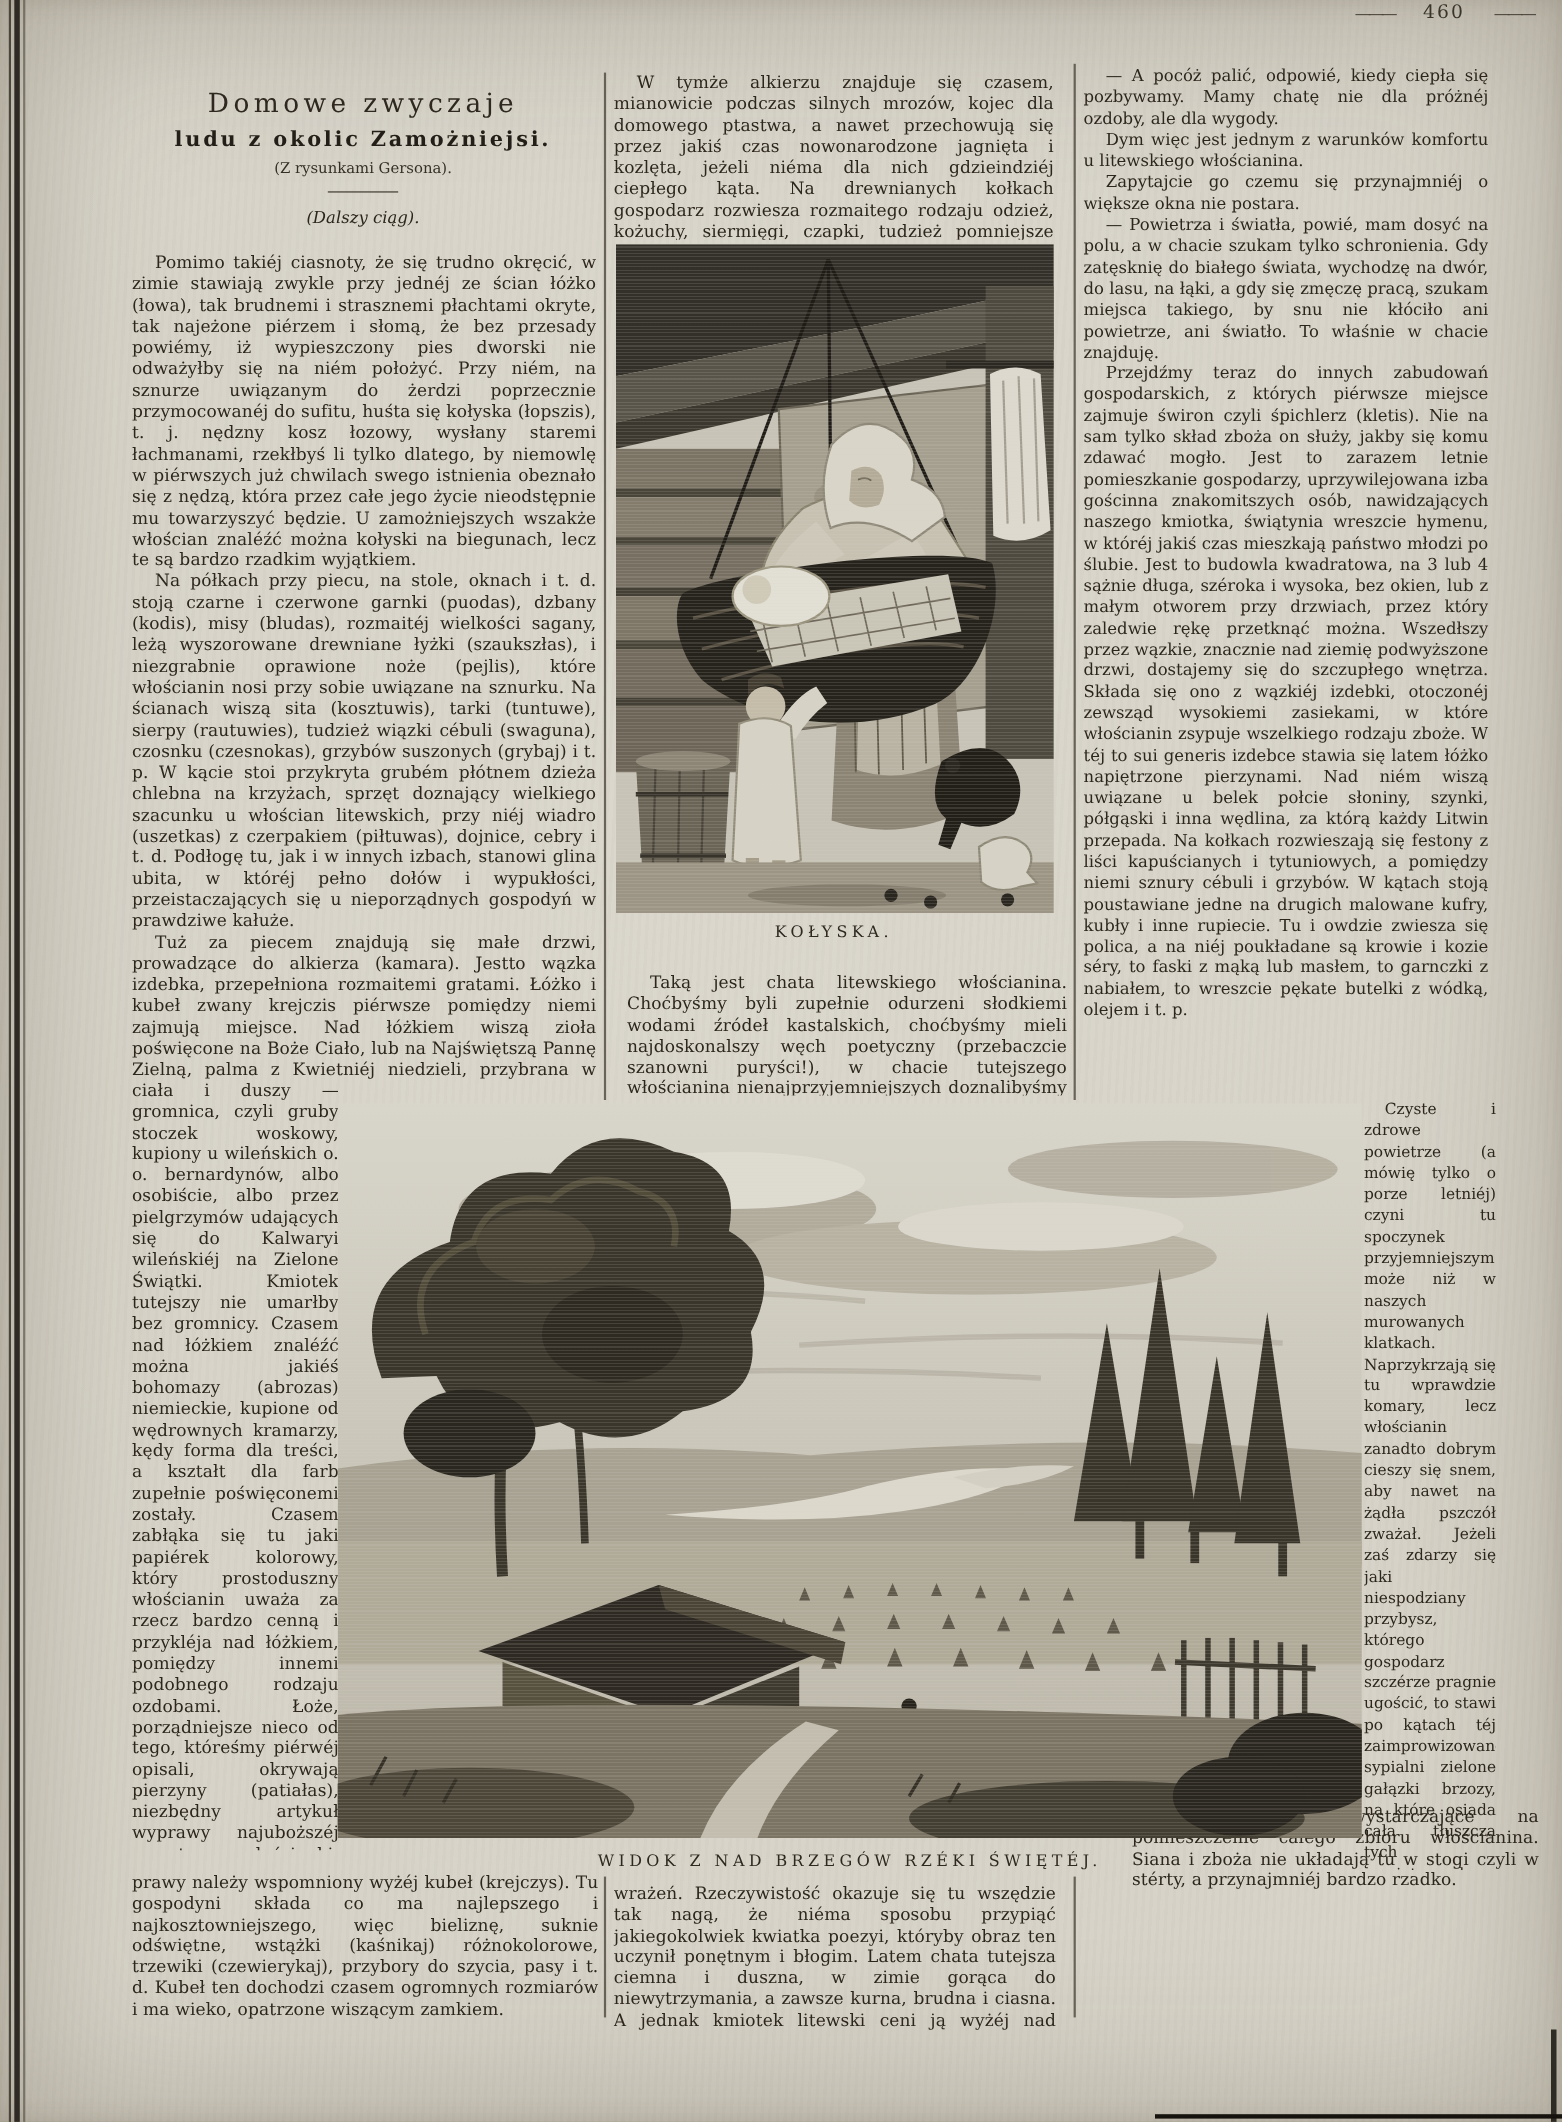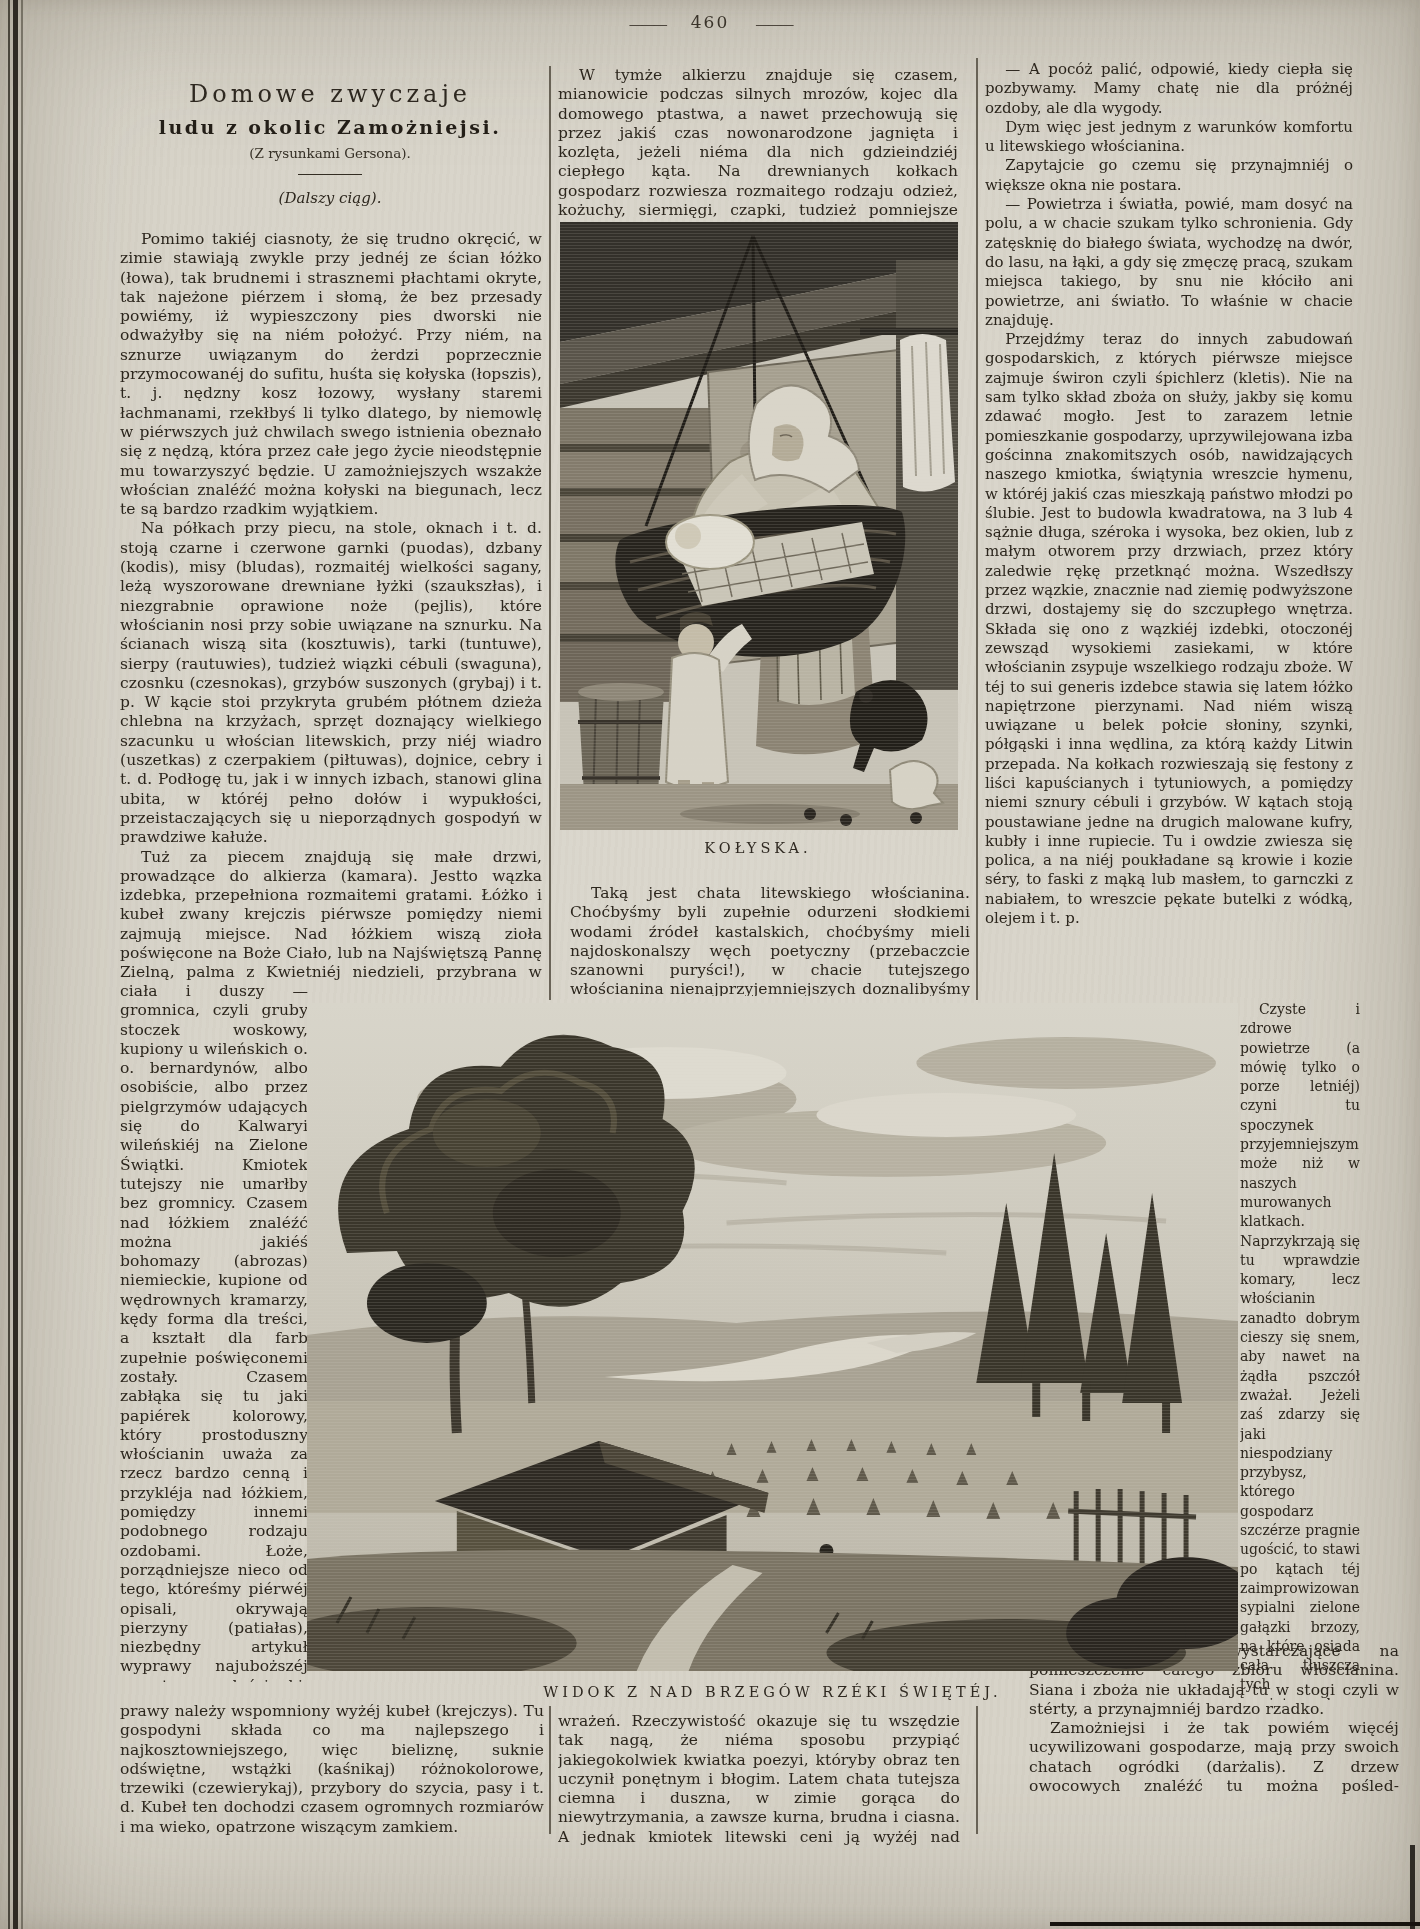--- a/index.html
+++ b/index.html
@@ -16,21 +16,21 @@
   }
   
   .edge{position:absolute;}
   .edge-l1{left:8px;top:0;bottom:0;width:2px;background:#4a463c;}
   .edge-l2{left:13px;top:0;bottom:0;width:5px;background:#2f2b24;}
   .edge-l3{left:21px;top:0;bottom:0;width:2px;background:#555044;opacity:.65;}
   .edge-b{left:1050px;top:1922px;width:370px;height:4px;background:#16130e;}
   .edge-r{left:1410px;top:1845px;width:5px;height:84px;background:#16130e;opacity:.85;}
 
   
-  .pagenum{position:absolute;left:0;right:0;top:12px;text-align:center;font-size:17px;letter-spacing:2px;color:#3a342a;}
+  .pagenum{position:absolute;left:0;right:0;top:1px;text-align:right;font-size:17px;letter-spacing:2px;color:#3a342a;}
   .pagenum .hdash{display:inline-block;vertical-align:middle;margin:0 26px;letter-spacing:-3px;color:#4a443a;font-size:15px;}
 
   
   .titleblock{position:absolute;left:118px;top:80px;width:424px;text-align:center;}
   .t1{font-size:24px;letter-spacing:4px;color:#2e2820;}
   .t2{font-size:19px;font-weight:bold;letter-spacing:2.5px;margin-top:8px;color:#231e17;}
   .t3{font-size:13.5px;margin-top:7px;color:#352f25;}
   .titlerule{width:64px;height:0;border-top:1.6px solid #332d23;margin:13px auto 0 auto;}
   .t4{font-style:italic;font-size:15px;margin-top:14px;}
 
@@ -202,21 +202,20 @@
     <p>— Powietrza i światła, powié, mam dosyć na polu, a w chacie szukam tylko schronienia. Gdy zatęsknię do białego świata, wychodzę na dwór, do lasu, na łąki, a gdy się zmęczę pracą, szukam miejsca takiego, by snu nie kłóciło ani powietrze, ani światło. To właśnie w chacie znajduję.</p>
     <p>Przejdźmy teraz do innych zabudowań gospodarskich, z których piérwsze miejsce zajmuje świron czyli śpichlerz (kletis). Nie na sam tylko skład zboża on służy, jakby się komu zdawać mogło. Jest to zarazem letnie pomieszkanie gospodarzy, uprzywilejowana izba gościnna znakomitszych osób, nawidzających naszego kmiotka, świątynia wreszcie hymenu, w któréj jakiś czas mieszkają państwo młodzi po ślubie. Jest to budowla kwadratowa, na 3 lub 4 sążnie długa, széroka i wysoka, bez okien, lub z małym otworem przy drzwiach, przez który zaledwie rękę przetknąć można. Wszedłszy przez wązkie, znacznie nad ziemię podwyższone drzwi, dostajemy się do szczupłego wnętrza. Składa się ono z wązkiéj izdebki, otoczonéj zewsząd wysokiemi zasiekami, w które włościanin zsypuje wszelkiego rodzaju zboże. W téj to sui generis izdebce stawia się latem łóżko napiętrzone pierzynami. Nad niém wiszą uwiązane u belek połcie słoniny, szynki, półgąski i inna wędlina, za którą każdy Litwin przepada. Na kołkach rozwieszają się festony z liści kapuścianych i tytuniowych, a pomiędzy niemi sznury cébuli i grzybów. W kątach stoją poustawiane jedne na drugich malowane kufry, kubły i inne rupiecie. Tu i owdzie zwiesza się polica, a na niéj poukładane są krowie i kozie séry, to faski z mąką lub masłem, to garnczki z nabiałem, to wreszcie pękate butelki z wódką, olejem i t. p.</p>
 
   </div>
   <div class="blk narrow2" style="left:1240px;top:1000px;width:120px;height:700px;">
     <p class="fill">Czyste i zdrowe powietrze (a mówię tylko o porze letniéj) czyni tu spoczynek przyjemniejszym może niż w naszych murowanych klatkach. Naprzykrzają się tu wprawdzie komary, lecz włościanin zanadto dobrym cieszy się snem, aby nawet na żądła pszczół zważał. Jeżeli zaś zdarzy się jaki niespodziany przybysz, którego gospodarz szczérze pragnie ugościć, to stawi po kątach téj zaimprowizowanéj sypialni zielone gałązki brzozy, na które osiada cała tłuszcza tych powietrznych łotrzyków.</p>
 
   </div>
   <div class="blk" style="left:985px;top:1642px;width:370px;height:165px;margin-left:44px;">
     <p class="noind">niemniéj jednak wystarczające na pomieszczenie całego zbioru włościanina. Siana i zboża nie układają tu w stogi czyli w stérty, a przynajmniéj bardzo rzadko.</p>
-    <p class="fill">Zamożniejsi i że tak powiém więcéj ucywilizowani gospodarze, mają przy swoich chatach ogródki (darżalis). Z drzew owocowych znaléźć tu można pośled-</p>
   </div>
 
   <figure class="engraving" style="left:307px;top:1003px;width:931px;height:668px;">
     <svg viewBox="0 0 932 668" preserveAspectRatio="none">
       <defs>
         <linearGradient id="sky" x1="0" y1="0" x2="0" y2="1">
           <stop offset="0" stop-color="#d8d5ca"></stop>
           <stop offset="1" stop-color="#bab5a7"></stop>
         </linearGradient>
       </defs>

